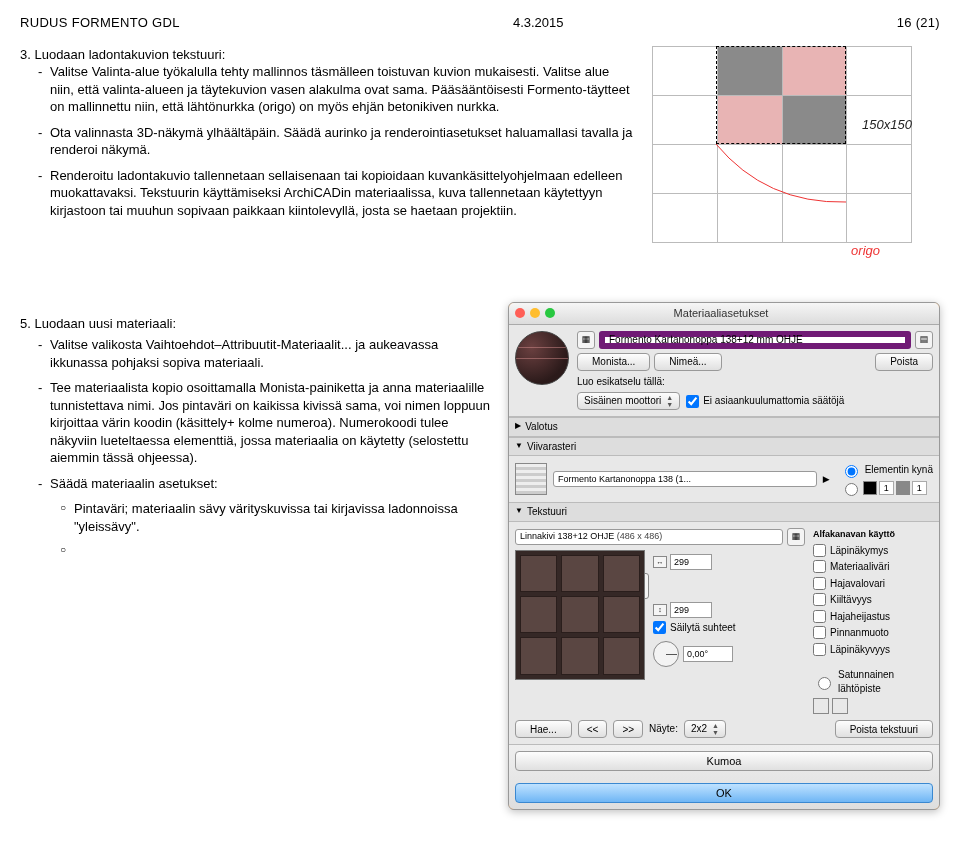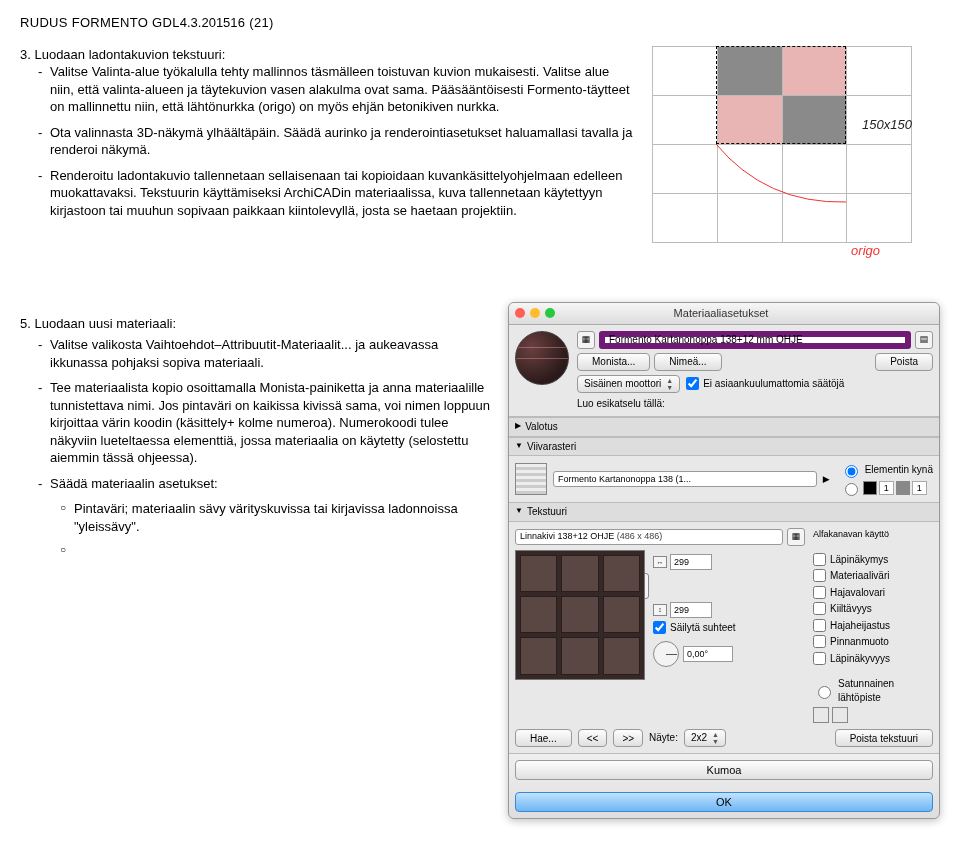--- a/index.html
+++ b/index.html
@@ -6,21 +6,21 @@
   body {
     font-family: Verdana, Geneva, sans-serif;
     font-size: 13px;
     margin: 0;
     padding: 14px 20px;
     width: 960px;
     background: #fff;
     color: #000;
     line-height: 1.35;
   }
-  .header { display: flex; margin-bottom: 14px; }
+  .header { display: flex; justify-content: space-between; margin-bottom: 14px; }
   .header .left, .header .right { letter-spacing: 0.3px; }
   .row1 { display: flex; gap: 18px; }
   .col-text { flex: 1 1 auto; max-width: 620px; }
   .col-text p { margin: 0 0  0; }
   .step-title { margin-bottom: 4px; }
   .bullet { display: flex; margin-bottom: 8px; margin-left: 18px; }
   .bullet .dash { width: 12px; flex-shrink: 0; }
   .bullet .txt { flex: 1 1 auto; }
   .sub-bullet { display: flex; margin-left: 40px; margin-bottom: 6px; }
   .sub-bullet .circ { width: 14px; flex-shrink: 0; font-size: 10px; padding-top:1px;}
@@ -127,21 +127,21 @@
   .tex-preview { width:130px;height:130px;border:1px solid #777; background:#352826; position:relative; display:grid; grid-template-columns:repeat(3,1fr); grid-template-rows:repeat(3,1fr); gap:4px; padding:4px;}
   .tex-preview div{background:#5a4642;border:1px solid #2a1e1c;}
   .dim-fields { display:flex;flex-direction:column;gap:3px;margin-top:4px;}
   .dim-row { display:flex;align-items:center;gap:3px;}
   .dim-row .ico{width:14px;height:12px;border:1px solid #888;background:#f5f5f5;font-size:7px;display:flex;align-items:center;justify-content:center;}
   .dim-input { width:42px;height:16px;border:1px solid #999;background:#fff;font-size:9px;padding:1px 3px;}
   .angle-box { display:flex;align-items:center;gap:4px;margin-top:4px;}
   .angle-wheel { width:26px;height:26px;border:1px solid #888;border-radius:50%;background:#f3f3f3;position:relative;}
   .angle-wheel::after{content:"";position:absolute;left:50%;top:50%;width:11px;height:1px;background:#555;}
   .tex-right { width:120px; display:flex; flex-direction:column; gap:3px; font-size:9px;}
-  .alpha-title{font-size:9px;margin-bottom:10px;}
+  .alpha-title{font-size:9px;margin-bottom:1px;font-weight:bold;}
   .bottom-ctrls { display:flex; gap:6px; margin-top:6px; align-items:center;}
   .footer-bar {
     border-top:1px solid #bbb; padding:6px; display:flex; justify-content:flex-end; gap:12px;
     background: linear-gradient(#efefef,#dedede);
     flex-direction: column;
   }
   .ok-btn {
     background: linear-gradient(#bfe2ff,#6fb6f5);
     border:1px solid #3a88d0; border-radius: 4px;
     padding: 3px 22px; font-size:11px; color:#000;
@@ -259,31 +259,31 @@
             <div class="mat-name-field">Formento Kartanonoppa 138+12 mm OHJE</div>
             <div class="icon-sq">▤</div>
           </div>
           <div class="upper-row">
             <button class="mac-btn">Monista...</button>
             <button class="mac-btn">Nimeä...</button>
             <div style="flex:1"></div>
             <button class="mac-btn">Poista</button>
           </div>
           <div class="sel-row">
+            <span>Luo esikatselu tällä:</span>
+          </div>
+          <div class="sel-row">
             <div class="mac-select">
               <span>Sisäinen moottori</span>
                 <span class="arrows">▲<br>▼</span>
             </div>
             <label class="cb">
               <input type="checkbox" checked="" style="">
                 <span>Ei asiaankuulumattomia säätöjä</span>
             </label>
-          </div>
-          <div class="sel-row">
-            <span>Luo esikatselu tällä:</span>
           </div>
         </div>
       </div>
 
       <div class="section-head">
         <span class="tri">▶</span>
           <span>Valotus</span>
       </div>
 
       <div class="section-head">

